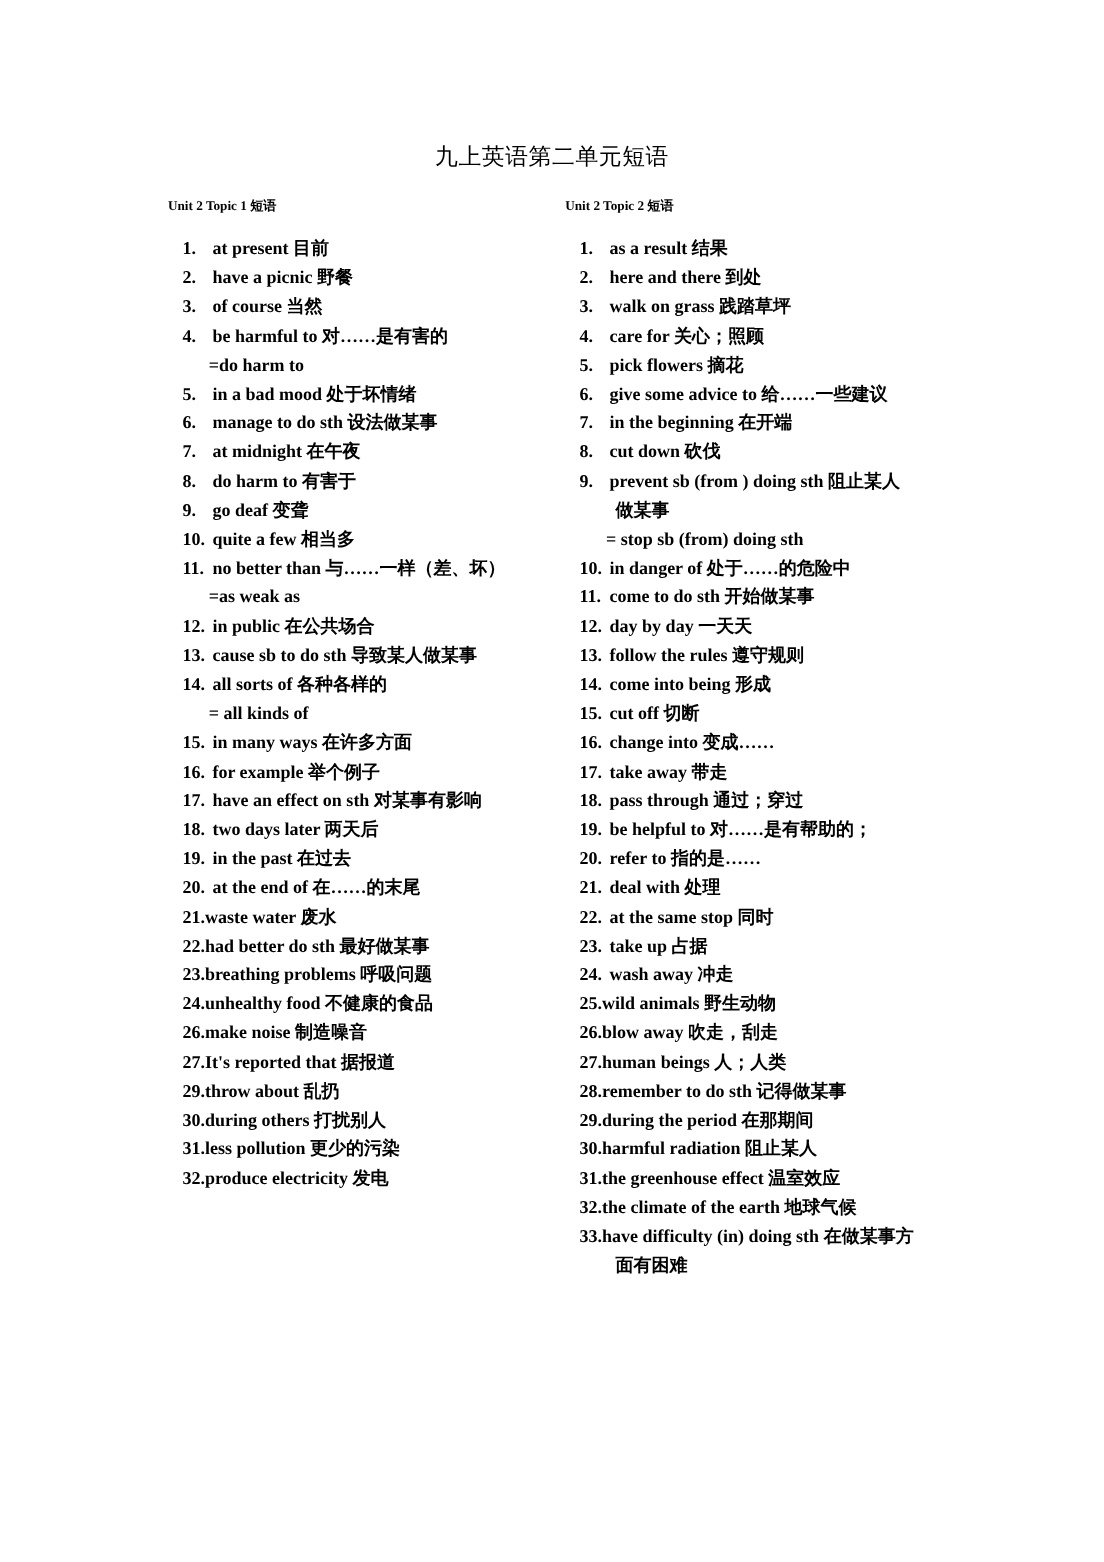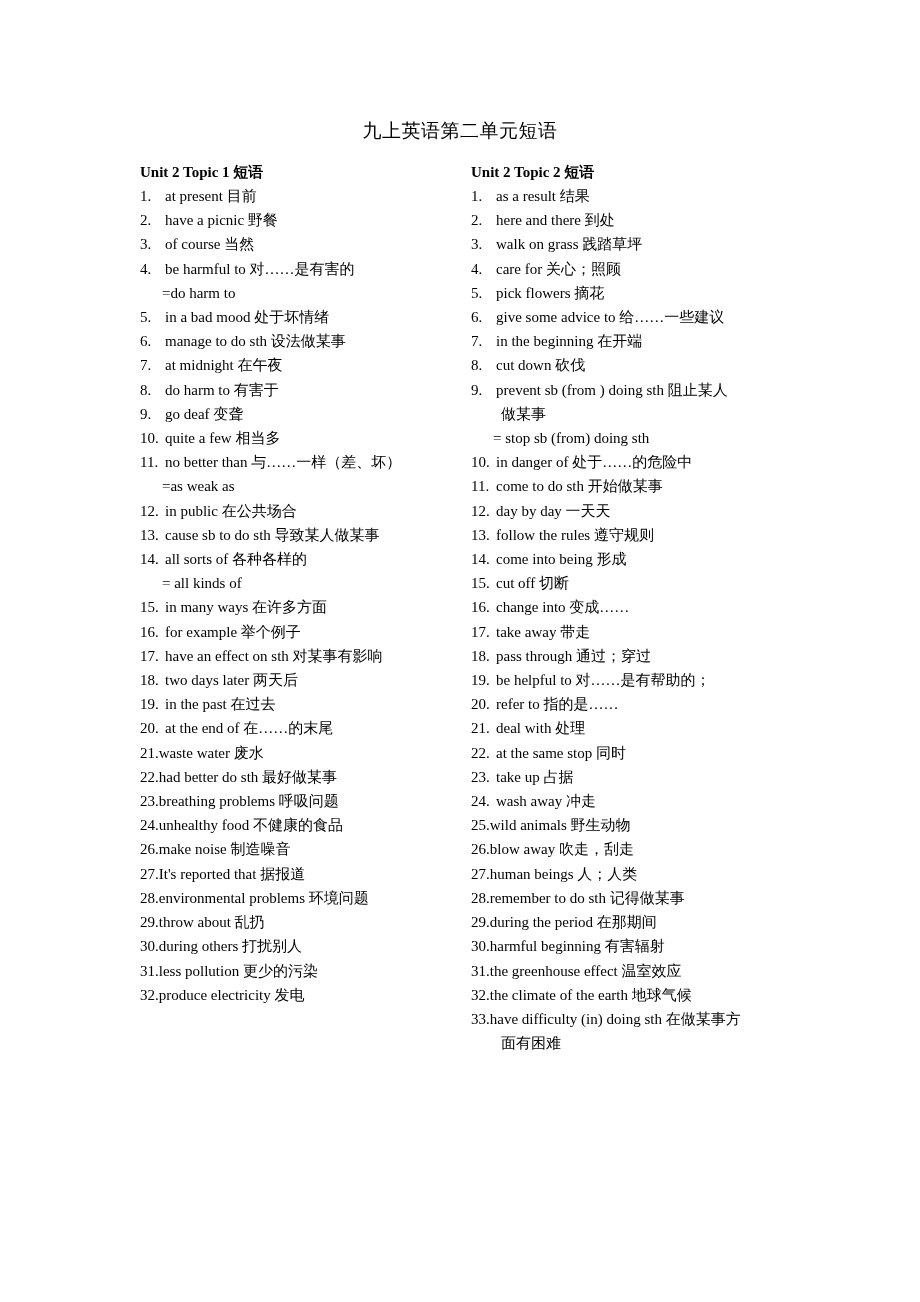--- a/index.html
+++ b/index.html
@@ -39,30 +39,31 @@
     width: 920px;
   }
   .column {
     position: absolute;
     top: 0;
   }
   .column-left  { left: 140px; width: 330px; }
   .column-right { left: 471px; width: 340px; }
 
   .col-heading {
-    font-size: 15px;
+    font-size: 11px;
     font-weight: bold;
     line-height: 24px;
     margin: 0 0 0 0;
     white-space: nowrap;
   }
   ol.phrase-list {
     list-style: none;
-    margin: 0;
+    margin: 12px;
     padding: 0;
+    font-weight: bold;
   }
   li.phrase-item {
     font-size: 15px;
     line-height: 24.2px;
     position: relative;
     white-space: nowrap;
   }
   
   li.phrase-item .num {
     display: inline-block;
@@ -124,21 +125,20 @@
           <li class="phrase-item"><span class="num">17.</span><span class="txt">have an effect on sth    对某事有影响</span></li>
           <li class="phrase-item"><span class="num">18.</span><span class="txt">two days later    两天后</span></li>
           <li class="phrase-item"><span class="num">19.</span><span class="txt">in the past    在过去</span></li>
           <li class="phrase-item"><span class="num">20.</span><span class="txt">at the end of    在……的末尾</span></li>
           <li class="phrase-item tight"><span class="num">21.</span><span class="txt">waste    water 废水</span></li>
           <li class="phrase-item tight"><span class="num">22.</span><span class="txt">had    better do    sth 最好做某事</span></li>
           <li class="phrase-item tight"><span class="num">23.</span><span class="txt">breathing problems 呼吸问题</span></li>
           <li class="phrase-item tight"><span class="num">24.</span><span class="txt">unhealthy food 不健康的食品</span></li>
           <li class="phrase-item tight"><span class="num">26.</span><span class="txt">make noise 制造噪音</span></li>
           <li class="phrase-item tight"><span class="num">27.</span><span class="txt">It's    reported that 据报道</span></li>
-          <li class="phrase-item tight"><span class="num">28.</span><span class="txt">environmental problems  环境问题</span></li>
           <li class="phrase-item tight"><span class="num">29.</span><span class="txt">throw about  乱扔</span></li>
           <li class="phrase-item tight"><span class="num">30.</span><span class="txt">during others  打扰别人</span></li>
           <li class="phrase-item tight"><span class="num">31.</span><span class="txt">less pollution 更少的污染</span></li>
           <li class="phrase-item tight"><span class="num">32.</span><span class="txt">produce electricity  发电</span></li>
         </ol>
     </div>
 
     <div class="column column-right">
       <div class="col-heading">Unit 2 Topic 2 短语</div>
       <ol class="phrase-list">
@@ -166,21 +166,21 @@
           <li class="phrase-item"><span class="num">20.</span><span class="txt">refer    to    指的是……</span></li>
           <li class="phrase-item"><span class="num">21.</span><span class="txt">deal    with    处理</span></li>
           <li class="phrase-item"><span class="num">22.</span><span class="txt">at    the    same    stop    同时</span></li>
           <li class="phrase-item"><span class="num">23.</span><span class="txt">take    up    占据</span></li>
           <li class="phrase-item"><span class="num">24.</span><span class="txt">wash    away    冲走</span></li>
           <li class="phrase-item tight"><span class="num">25.</span><span class="txt">wild animals  野生动物</span></li>
           <li class="phrase-item tight"><span class="num">26.</span><span class="txt">blow away    吹走，刮走</span></li>
           <li class="phrase-item tight"><span class="num">27.</span><span class="txt">human beings  人；人类</span></li>
           <li class="phrase-item tight"><span class="num">28.</span><span class="txt">remember to do sth  记得做某事</span></li>
           <li class="phrase-item tight"><span class="num">29.</span><span class="txt">during the period  在那期间</span></li>
-          <li class="phrase-item tight"><span class="num">30.</span><span class="txt">harmful beginning    有害辐射</span></li>
+          <li class="phrase-item tight"><span class="num">30.</span><span class="txt">harmful radiation    阻止某人</span></li>
           <li class="phrase-item tight"><span class="num">31.</span><span class="txt">the greenhouse effect    温室效应</span></li>
           <li class="phrase-item tight"><span class="num">32.</span><span class="txt">the climate of the earth 地球气候</span></li>
           <li class="phrase-item tight"><span class="num">33.</span><span class="txt">have difficulty (in) doing sth    在做某事方</span></li>
           <div class="sub-line indent-wide">面有困难</div>
         </ol>
     </div>
 
   </div>
 </div>
 

